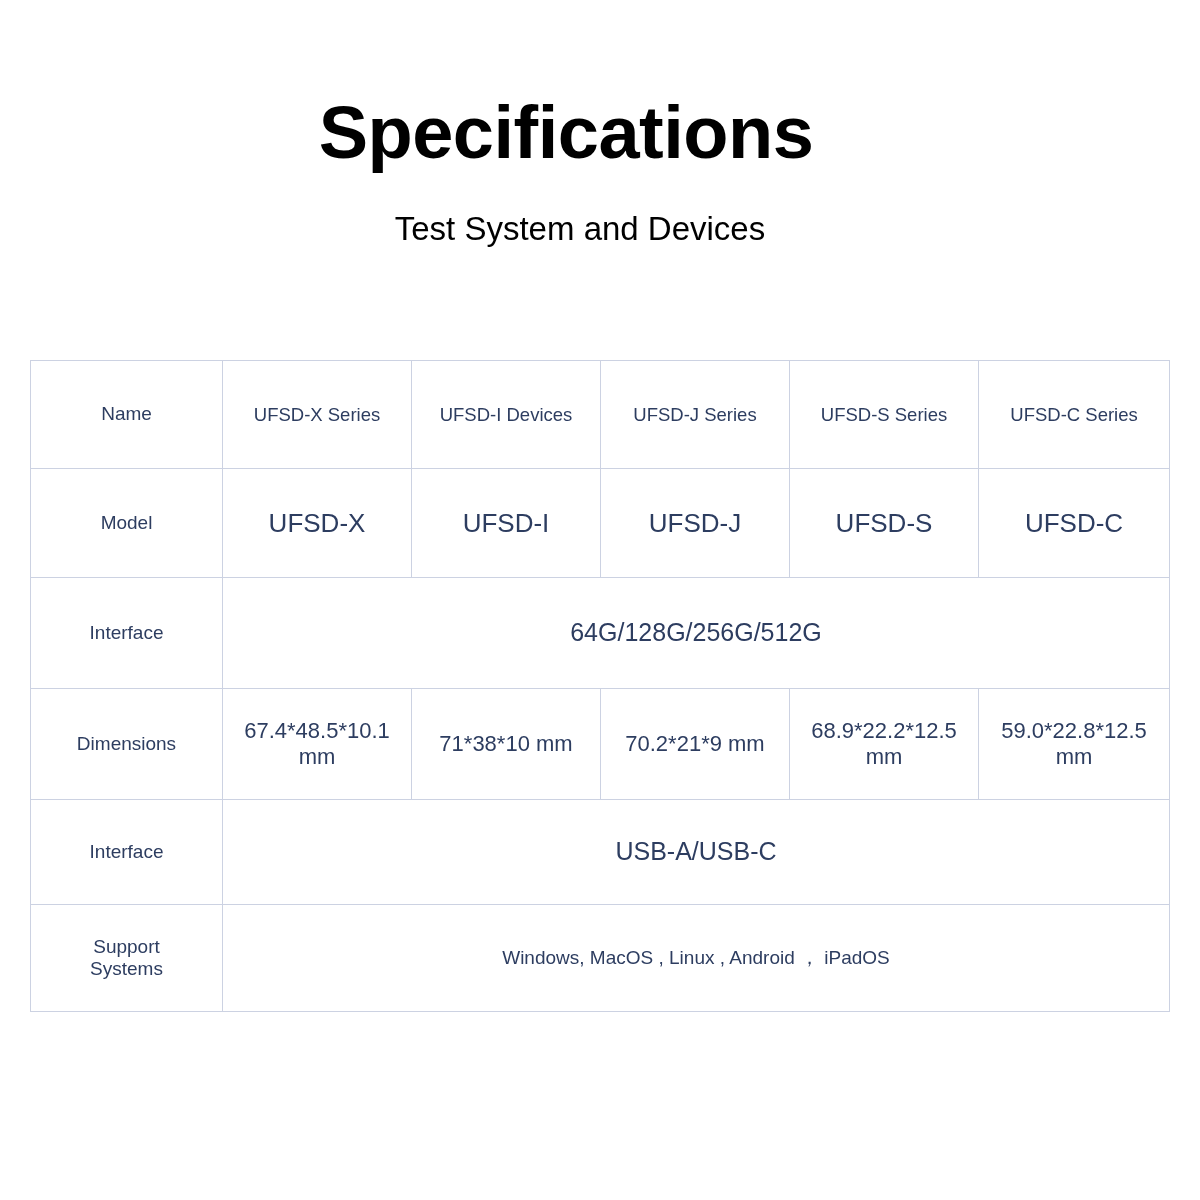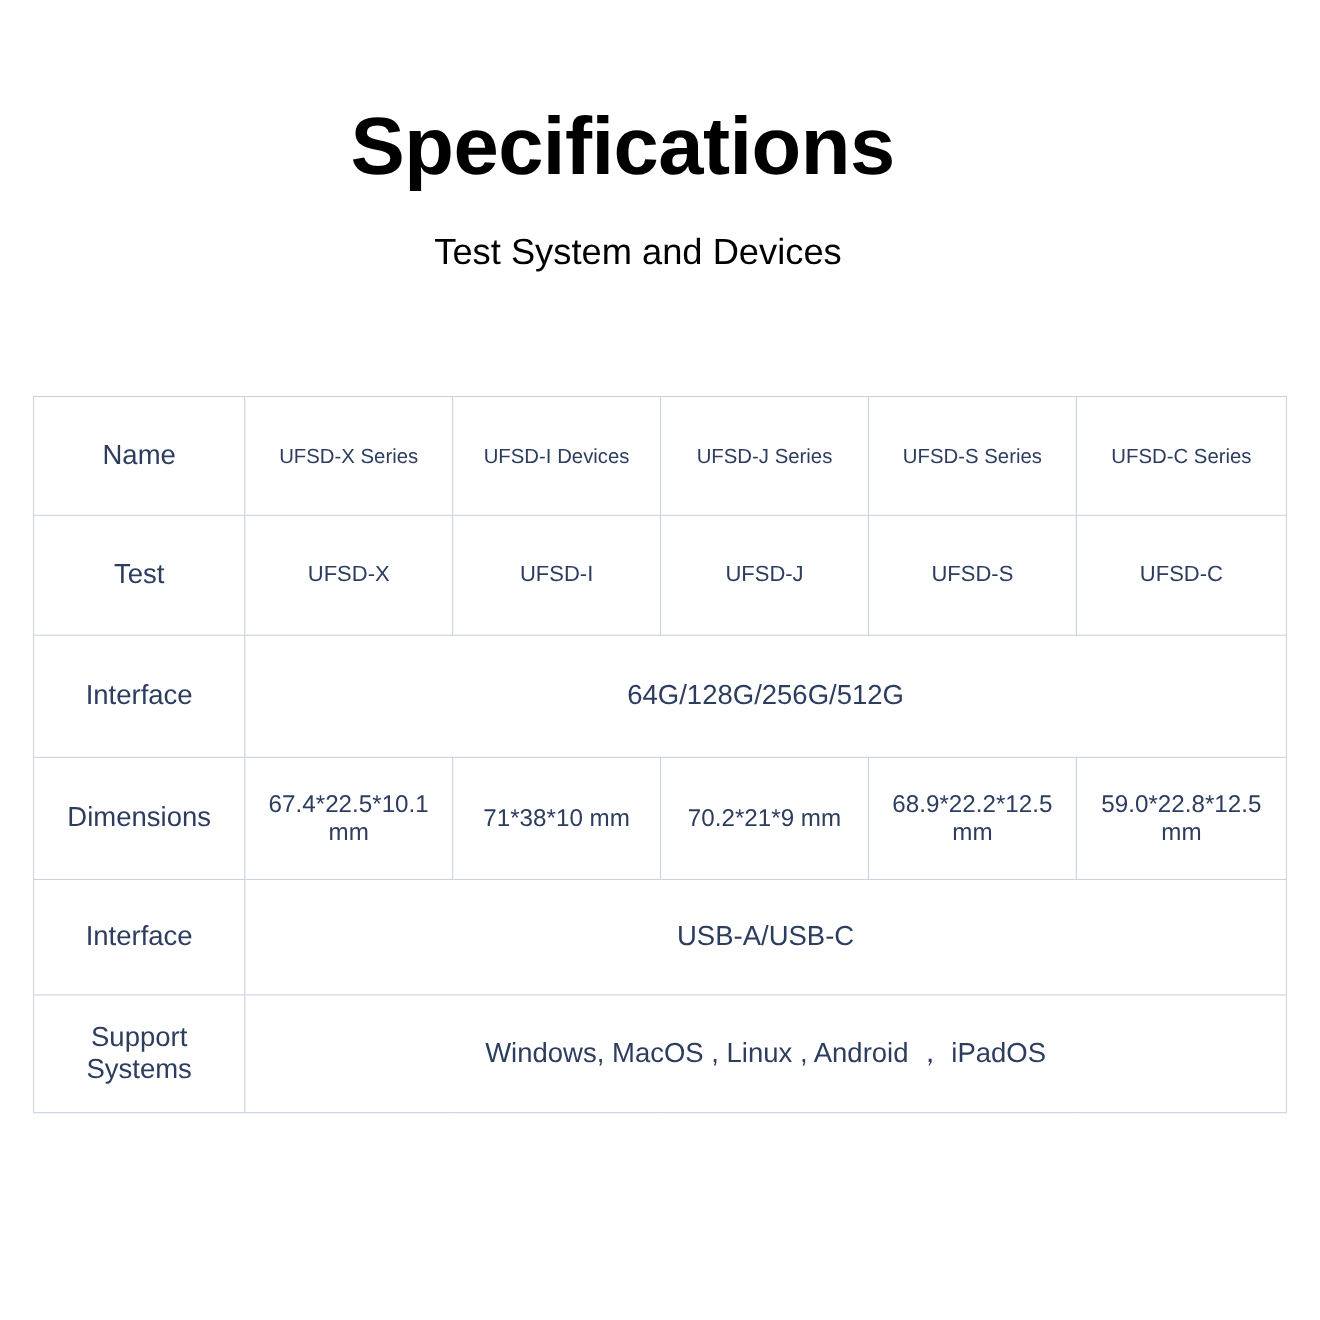--- a/index.html
+++ b/index.html
@@ -64,41 +64,41 @@
     padding: 4px 6px;
     line-height: 1.18;
   }
 
   
   col.c-label { width: 192px; }
   col.c-data  { width: 189px; }
   col.c-data-last { width: 191px; }
 
   .row-label {
-    font-size: 25px;
+    font-size: 19px;
     font-weight: 400;
   }
 
   
   tr.r-name     td { height: 99px; }
   tr.r-model    td { height: 100px; }
   tr.r-capacity td { height: 102px; }
   tr.r-dims     td { height: 102px; }
   tr.r-color    td { height: 101px; }
   tr.r-iface    td { height: 96px; }
   tr.r-support  td { height: 98px; }
 
   .cell-name     { font-size: 18.5px; }
-  .cell-model    { font-size: 20px; }
+  .cell-model    { font-size: 26px; }
   .cell-capacity { font-size: 25px; }
   .cell-dims     { font-size: 22px; }
   .cell-color    { font-size: 16.5px; }
   .cell-color-wide { font-size: 16.5px; line-height: 1.45; }
   .cell-iface    { font-size: 25px; }
-  .cell-support  { font-size: 25px; margin-left: 27px; }
+  .cell-support  { font-size: 19px; margin-left: 27px; }
 
   .label-two-line { line-height: 1.22; }
 </style>
 </head>
 <body>
 
 <div class="page">
 
   <div class="heading">
     <h1 class="title">Specifications</h1>
@@ -120,36 +120,36 @@
         <tr class="r-name">
           <td class="row-label">Name</td>
           <td class="cell-name">UFSD-X Series</td>
           <td class="cell-name">UFSD-I Devices</td>
           <td class="cell-name">UFSD-J Series</td>
           <td class="cell-name">UFSD-S Series</td>
           <td class="cell-name">UFSD-C Series</td>
         </tr>
 
         <tr class="r-model">
-          <td class="row-label">Test</td>
+          <td class="row-label">Model</td>
           <td class="cell-model">UFSD-X</td>
           <td class="cell-model">UFSD-I</td>
           <td class="cell-model">UFSD-J</td>
           <td class="cell-model">UFSD-S</td>
           <td class="cell-model">UFSD-C</td>
         </tr>
 
         <tr class="r-capacity">
           <td class="row-label">Interface</td>
           <td class="cell-capacity" colspan="5">64G/128G/256G/512G</td>
         </tr>
 
         <tr class="r-dims">
           <td class="row-label">Dimensions</td>
-          <td class="cell-dims">67.4*22.5*10.1 mm</td>
+          <td class="cell-dims">67.4*48.5*10.1 mm</td>
           <td class="cell-dims">71*38*10 mm</td>
           <td class="cell-dims">70.2*21*9 mm</td>
           <td class="cell-dims">68.9*22.2*12.5 mm</td>
           <td class="cell-dims">59.0*22.8*12.5 mm</td>
         </tr>
 
 
         <tr class="r-iface">
           <td class="row-label">Interface</td>
           <td class="cell-iface" colspan="5">USB-A/USB-C</td>

